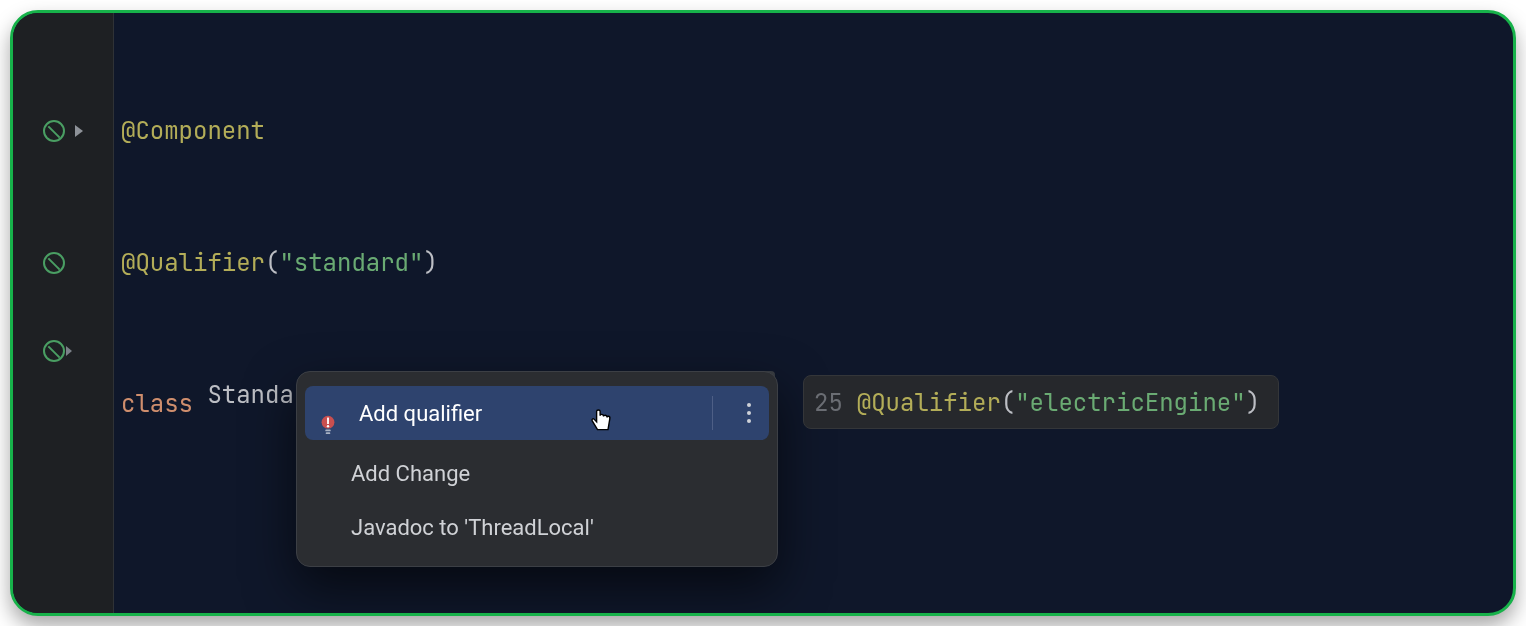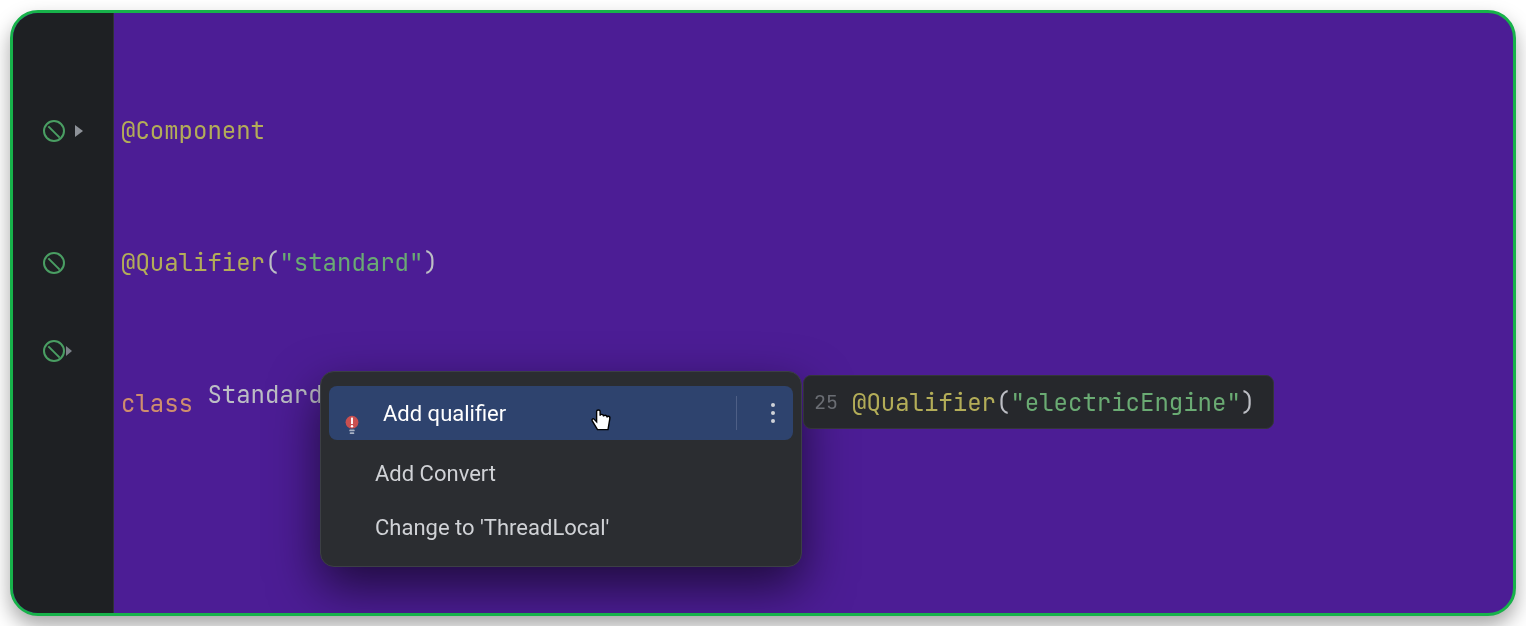--- a/index.html
+++ b/index.html
@@ -8,21 +8,21 @@
     background: #fff;
     font-family: "JetBrains Mono", "Fira Code", Consolas, monospace;
   }
   .frame {
     position: relative;
     width: 1500px;
     height: 600px;
     margin: 10px;
     border: 3px solid #17b24a;
     border-radius: 28px;
-    background: #4c1d95;
+    background: #0f172a;
     overflow: hidden;
     box-shadow: 0 10px 20px rgba(0,0,0,.35);
   }
   .gutter {
     position: absolute;
     left: 0; top: 0; bottom: 0;
     width: 100px;
     background: #1e2023;
   }
   .gutter .line-slot {
@@ -71,21 +71,21 @@
   }
   .bulb {
     position: absolute;
     width: 22px;
     height: 22px;
   }
 
   
   .popup {
     position: absolute;
-    left: 307px;
+    left: 283px;
     top: 358px;
     width: 480px;
     background: #2b2d31;
     border: 1px solid #3c3f45;
     border-radius: 14px;
     box-shadow: 0 20px 50px rgba(0,0,0,.6);
     padding: 8px 0 12px 0;
     font-family: -apple-system, "Segoe UI", Roboto, sans-serif;
     font-size: 22px;
     color: #d0d2d6;
@@ -138,21 +138,21 @@
     align-items: center;
     background: #26282c;
     border: 1px solid #343639;
     border-radius: 8px;
     padding: 0 18px 0 10px;
     font-size: 24px;
     font-family: "JetBrains Mono", "Fira Code", Consolas, monospace;
   }
   .preview .ln {
     color: #6a6d73;
-    font-size: 20px;
+    font-size: 24px;
     margin-right: 14px;
   }
   
   .cursor-hand {
     position: absolute;
     left: 574px;
     top: 392px;
     width: 28px;
     height: 30px;
     pointer-events: none;
@@ -240,24 +240,24 @@
           </svg>
       </span>
       <span>Add qualifier</span>
       <span class="kebab">
           <span></span>
           <span></span>
           <span></span>
         </span>
     </div>
     <div class="item">
-      <span>Add Convert</span>
+      <span>Add Change</span>
     </div>
     <div class="item">
-      <span>Change to 'ThreadLocal'</span>
+      <span>Javadoc to 'ThreadLocal'</span>
     </div>
   </div>
 
   <div class="preview">
     <span class="ln">25</span>
     <span class="tok-ann">@Qualifier</span>
       <span class="tok-punc">(</span>
       <span class="tok-str">"electricEngine"</span>
       <span class="tok-punc">)</span>
   </div>

